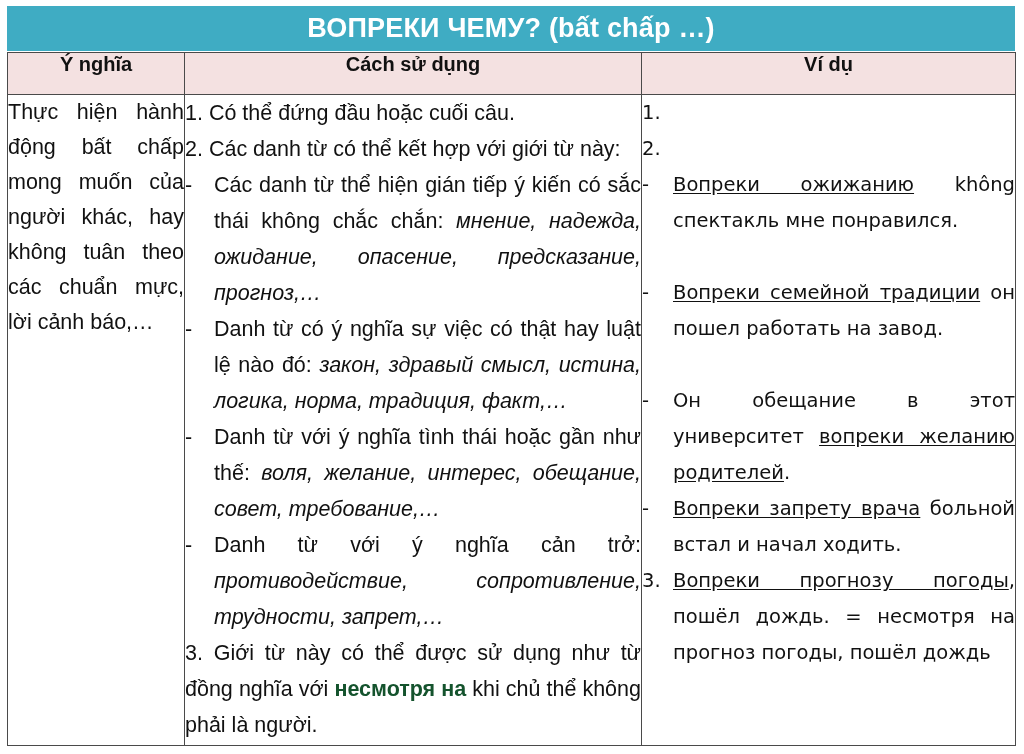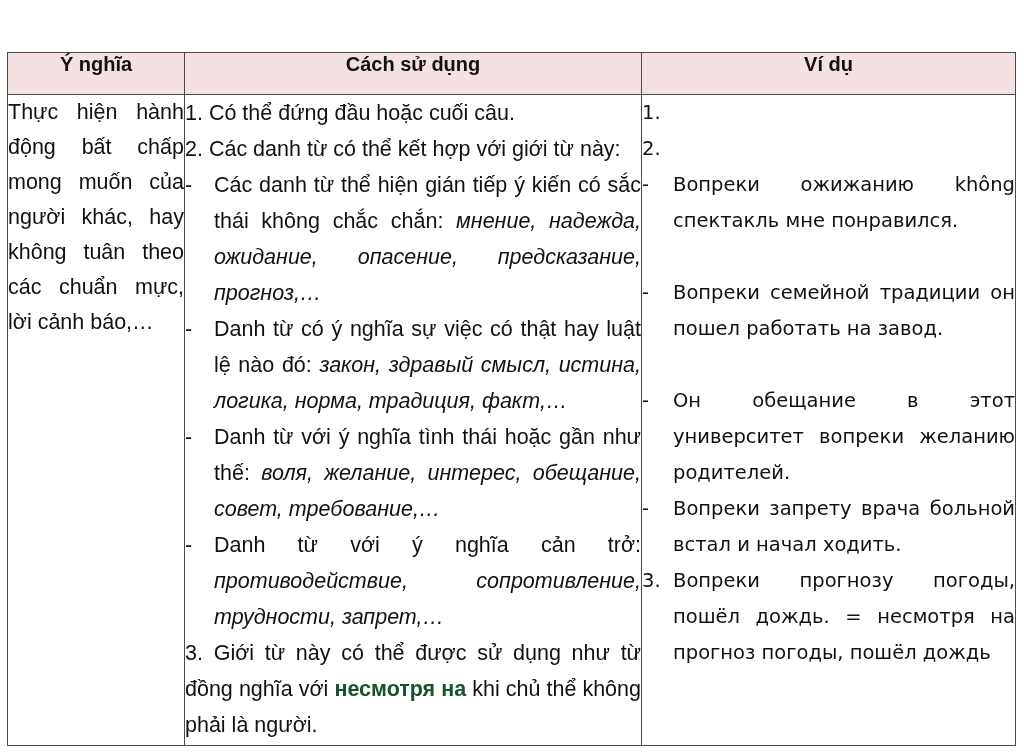--- a/index.html
+++ b/index.html
@@ -140,28 +140,31 @@
   }
   .c3 .dash {
     width: 31px;
     flex: 0 0 31px;
   }
   .c3 .btext {
     flex: 1 1 auto;
     text-align: justify;
     text-align-last: left;
   }
-  .u { text-underline-offset: 2px; }
+  .u { text-decoration: underline; text-underline-offset: 2px; }
   .spacer-line { height: 36px; }
 </style>
 </head>
 <body>
 
 <div class="slide">
 
+  <div class="title-bar">
+    <span class="title-text">ВОПРЕКИ ЧЕМУ? (bất chấp …)</span>
+  </div>
 
   <table class="tbl">
     <colgroup>
       <col class="col-a">
       <col class="col-b">
       <col class="col-c">
     </colgroup>
     <thead>
       <tr>
         <th class="hdr-cell">Ý nghĩa</th>

